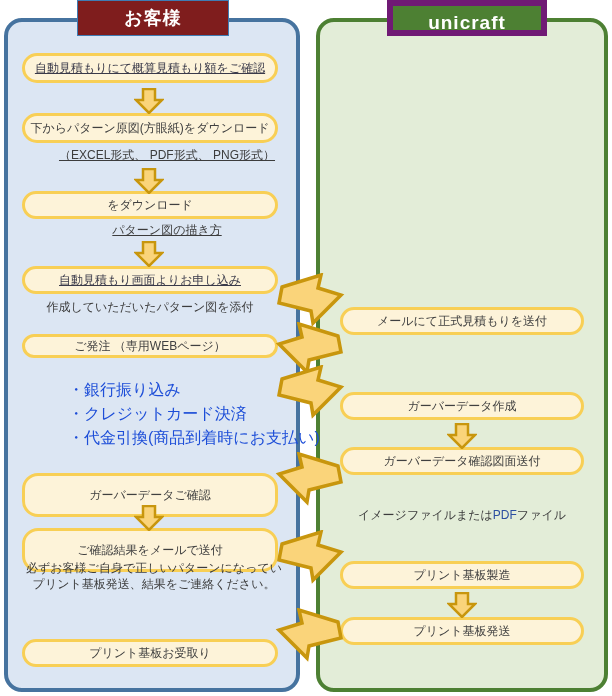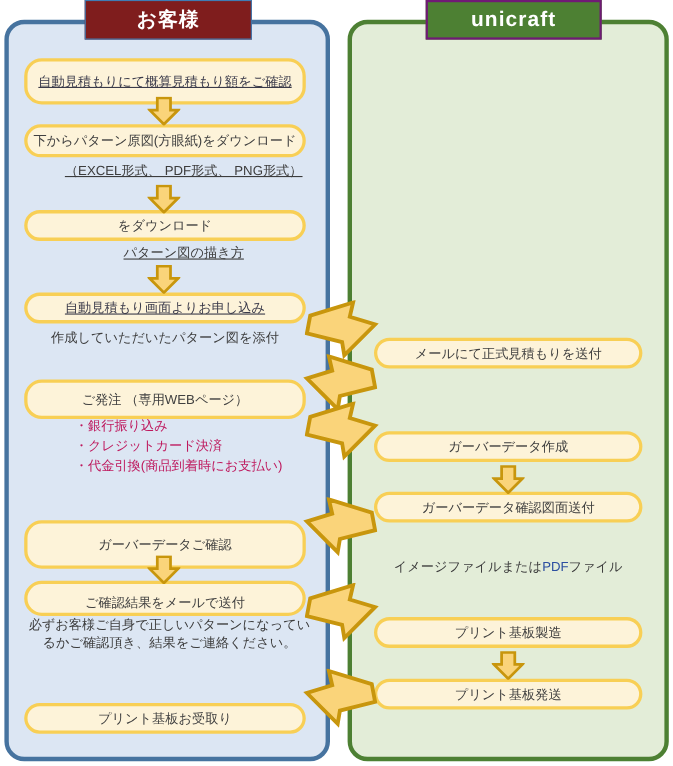--- a/index.html
+++ b/index.html
@@ -56,21 +56,21 @@
     top: 0px;
     width: 152px;
     background: #7f1d1d;
     border: 1px solid #3f7cb4;
   }
   .tab-vendor {
     left: 387px;
     top: 0px;
     width: 160px;
     background: #4d8033;
-    border: 2px solid #701a75;
+    border: 6px solid #701a75;
     font-size: 19px;
   }
 
   
   .node {
     position: absolute;
     box-sizing: border-box;
     background: #fdf3d9;
     border: 3px solid #f8cf55;
     border-radius: 16px;
@@ -97,22 +97,22 @@
     line-height: 1.35;
     z-index: 3;
   }
   .caption.left-align { text-align: center; }
   .caption .u { text-decoration: underline; margin-left: 34px; }
   .caption .pdf { color: #2c4fa0; }
 
   
   .bullets {
     position: absolute;
-    font-size: 12px;
-    color: #be185d;
+    font-size: 16px;
+    color: #1d4ed8;
     line-height: 1.5;
     z-index: 3;
   }
   .bullets div { white-space: nowrap; }
 
   
   .arrow-down {
     position: absolute;
     width: 30px;
     height: 26px;
@@ -129,21 +129,21 @@
 </style>
 </head>
 <body>
 
 <div class="panel panel-customer"></div>
 <div class="panel panel-vendor"></div>
 
 <div class="tab tab-customer">お客様</div>
 <div class="tab tab-vendor">unicraft</div>
 
-<div class="node" style="left:22px; top:53px; width:256px; height:42px;">
+<div class="node" style="left:22px; top:53px; width:256px; height:30px;">
   <span class="node-label link">自動見積もりにて概算見積もり額をご確認</span>
 </div>
 
 <div class="arrow-down" style="left:134px; top:88px;">
   <svg width="30" height="26" viewBox="0 0 30 26">
     <polygon points="9,1 21,1 21,12 28,12 15,25 2,12 9,12" fill="#fad47a" stroke="#c8960d" stroke-width="2.5" stroke-linejoin="miter"></polygon>
   </svg>
 </div>
 
 <div class="node" style="left:22px; top:113px; width:256px; height:30px;">
@@ -175,47 +175,47 @@
 </div>
 
 <div class="node" style="left:22px; top:266px; width:256px; height:28px;">
   <span class="node-label link">自動見積もり画面よりお申し込み</span>
 </div>
 
 <div class="caption" style="left:22px; top:299px; width:256px;">
   <span>作成していただいたパターン図を添付</span>
 </div>
 
-<div class="node" style="left:22px; top:345px; width:256px; height:36px;">
+<div class="node" style="left:22px; top:334px; width:256px; height:24px;">
   <span class="node-label">ご発注 （専用WEBページ）</span>
 </div>
 
 <div class="bullets" style="left:68px; top:378px;">
   <div>・銀行振り込み</div>
   <div>・クレジットカード決済</div>
   <div>・代金引換(商品到着時にお支払い)</div>
 </div>
 
 <div class="node" style="left:22px; top:473px; width:256px; height:44px;">
   <span class="node-label">ガーバーデータご確認</span>
 </div>
 
 <div class="arrow-down" style="left:134px; top:505px;">
   <svg width="30" height="26" viewBox="0 0 30 26">
     <polygon points="9,1 21,1 21,12 28,12 15,25 2,12 9,12" fill="#fad47a" stroke="#c8960d" stroke-width="2.5" stroke-linejoin="miter"></polygon>
   </svg>
 </div>
 
-<div class="node" style="left:22px; top:528px; width:256px; height:32px;align-items:flex-end;">
+<div class="node" style="left:22px; top:528px; width:256px; height:44px;">
   <span class="node-label">ご確認結果をメールで送付</span>
 </div>
 
 <div class="caption left-align" style="left:20px; top:560px; width:268px;">
   <div>必ずお客様ご自身で正しいパターンになってい</div>
-  <div>るかご確認頂き、結果をご連絡ください。</div>
+  <div>プリント基板発送、結果をご連絡ください。</div>
 </div>
 
 <div class="node" style="left:22px; top:639px; width:256px; height:28px;">
   <span class="node-label">プリント基板お受取り</span>
 </div>
 
 <div class="node" style="left:340px; top:307px; width:244px; height:28px;">
   <span class="node-label">メールにて正式見積もりを送付</span>
 </div>
 

